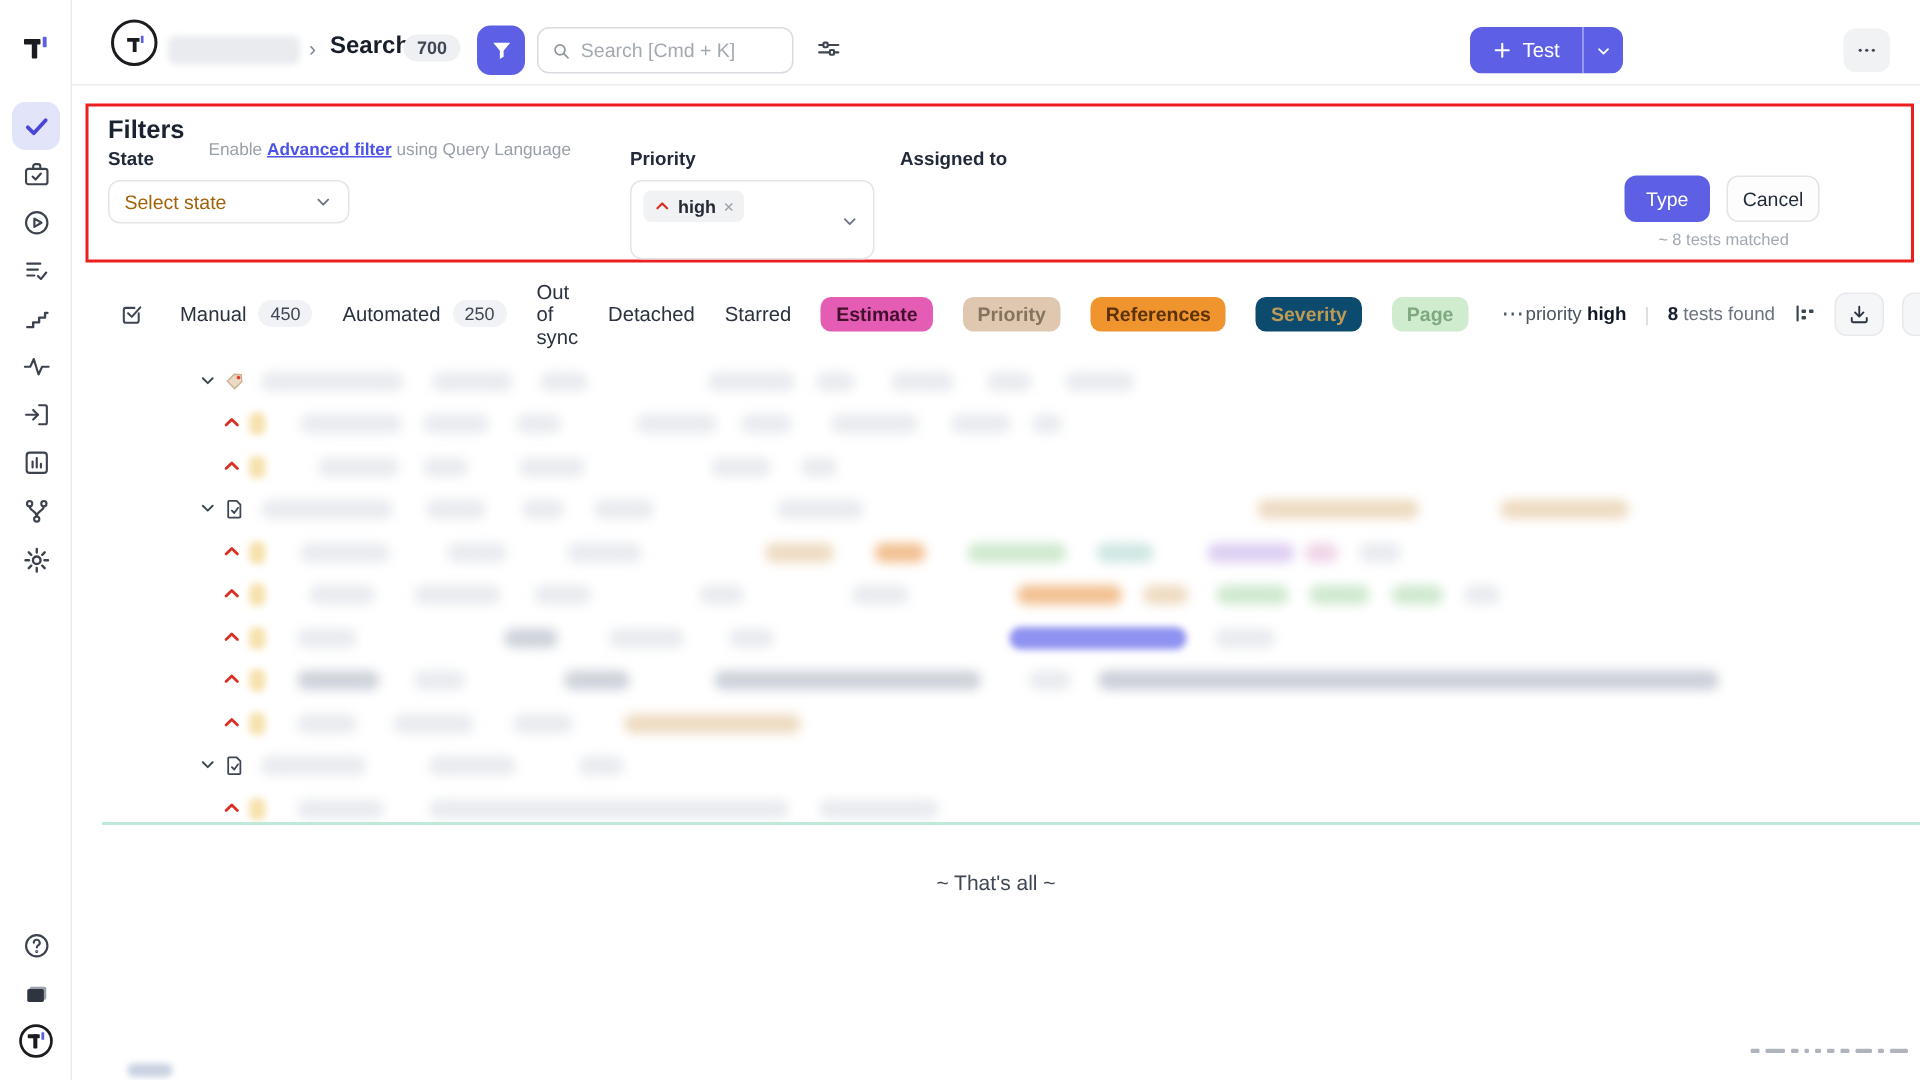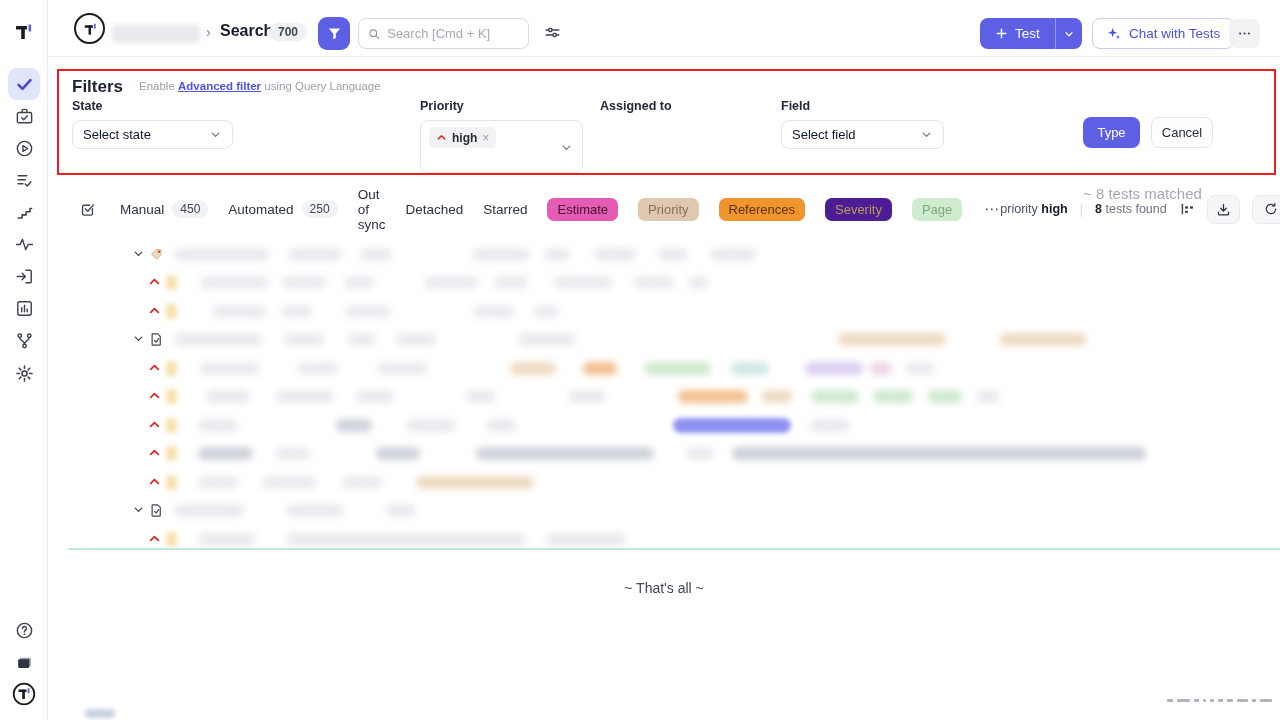--- a/index.html
+++ b/index.html
@@ -27,42 +27,42 @@
   .sliders-btn { position:absolute; left:496px; top:25px; cursor:pointer; }
   .test-btn { position:absolute; left:932px; top:18px; height:31px; display:flex; border-radius:8px; overflow:hidden; cursor:pointer; }
   .test-btn .main { background:var(--accent,#5d60e4); color:#fff; font-size:13.5px; font-weight:500; display:flex; align-items:center; gap:7px; padding:0 15px; }
   .test-btn .drop { background:var(--accent,#5d60e4); border-left:1px solid rgba(255,255,255,.35); width:27px; display:flex; align-items:center; justify-content:center; }
   .chat-btn { position:absolute; left:1044px; top:18px; height:31px; background:#fff; border:1px solid #c9cbf2; border-radius:8px; color:#4c50d8; font-size:13.5px; font-weight:500; display:flex; align-items:center; gap:7px; padding:0 13px; cursor:pointer; }
   .more-btn { position:absolute; left:1181px; top:19px; width:31px; height:29px; background:#f1f2f4; border-radius:8px; display:flex; align-items:center; justify-content:center; cursor:pointer; }
 
   
   .filters { position:absolute; left:57px; top:69px; width:1219px; height:106px; background:#fff; border:2.5px solid var(--hl,#ec1e1e); }
   .filters-title { position:absolute; left:13px; top:6px; font-size:17px; font-weight:700; color:#1b2230; }
-  .filters-hint { position:absolute; left:80px; top:9px; font-size:11.5px; color:#9aa0aa; }
+  .filters-hint { position:absolute; left:80px; top:23px; font-size:11.5px; color:#9aa0aa; }
   .filters-hint .lnk { color:#4d53e8; font-weight:700; text-decoration:underline; cursor:pointer; }
   .ffield { position:absolute; top:28px; }
   .ffield .flabel { font-size:12.5px; font-weight:700; color:#222938; margin-bottom:7px; }
   .fselect { height:29px; border:1px solid #e3e5e9; border-radius:8px; background:#fff; display:flex; align-items:center; justify-content:space-between; padding:0 10px; cursor:pointer; }
-  .fselect .ph { font-size:13px; color:#0f172a; }
+  .fselect .ph { font-size:13px; color:#a16207; }
   .fmulti { height:53px; border:1px solid #e3e5e9; border-radius:8px; background:#fff; position:relative; cursor:pointer; }
   .chip { position:absolute; left:8px; top:6px; background:#f1f2f4; border-radius:5px; height:21px; display:flex; align-items:center; gap:5px; padding:0 7px; }
   .chip .clabel { font-size:12px; font-weight:700; color:#252b36; }
   .chip .x { color:#9aa1ab; font-size:12px; cursor:pointer; }
   .fmulti .chev { position:absolute; right:9px; top:20px; }
   .apply-btn { position:absolute; left:1024px; top:46px; width:57px; height:31px; background:var(--accent,#5d60e4); border:none; border-radius:8px; color:#fff; font-size:13px; font-weight:500; cursor:pointer; }
   .cancel-btn { position:absolute; left:1092px; top:46px; width:62px; height:31px; background:#fdfdfd; border:1px solid #e2e4e8; border-radius:8px; color:#1f2937; font-size:13px; cursor:pointer; }
-  .matched { position:absolute; left:1024px; top:83px; width:132px; text-align:left; font-size:15px; color:#a3a9b3;margin-top:31px; }
+  .matched { position:absolute; left:1024px; top:83px; width:132px; text-align:center; font-size:11px; color:#a3a9b3; }
 
   
   .toolbar { position:absolute; left:48px; top:194px; width:1232px; height:30px; display:flex; align-items:center; padding:0 27px 0 31px; }
   .tleft { display:flex; align-items:center; gap:20px; }
   .sel-all { margin-right:4px; display:flex; cursor:pointer; }
   .ttab { display:flex; align-items:center; gap:8px; font-size:13.5px; font-weight:500; color:#2a3240; cursor:pointer; }
   .tcount { background:#f1f2f5; border-radius:9px; font-size:12px; font-weight:500; color:#3f4754; padding:2px 8px; }
-  .cbadge { font-size:13px; font-weight:400; border-radius:7px; padding:4px 10px; cursor:pointer; }
+  .cbadge { font-size:13px; font-weight:700; border-radius:7px; padding:4px 10px; cursor:pointer; }
   .tdots { color:#4b5563; font-size:15px; letter-spacing:1px; cursor:pointer; margin-left:2px; }
   .tright { margin-left:auto; display:flex; align-items:center; gap:12px; }
   .fsummary { font-size:12.5px; color:#4b5563; white-space:nowrap; }
   .fsummary b { color:#111827; }
   .vdiv { color:#d4d8dd; font-size:13px; }
   .found { font-size:12.5px; color:#6b7280; white-space:nowrap; }
   .found b { color:#1a2130; font-weight:700; }
   .icon-btn { height:29px; background:#f5f6f7; border:1px solid #e7e9ec; border-radius:8px; display:flex; align-items:center; justify-content:center; gap:6px; cursor:pointer; }
   .dl-btn { width:33px; }
   .reset-btn { padding:0 11px; font-size:13px; font-weight:500; color:#2a3240; }
@@ -229,27 +229,20 @@
             <line x1="4" y1="12" x2="20" y2="12"></line>
           </svg>
         <span>Test</span>
       </span>
       <span class="drop">
         <svg width="12" height="12" viewBox="0 0 24 24" fill="none" stroke="#fff" stroke-width="2.4" stroke-linecap="round" stroke-linejoin="round">
             <polyline points="6 9.5 12 15.5 18 9.5"></polyline>
           </svg>
       </span>
     </div>
-    <div class="chat-btn">
-      <svg width="16" height="16" viewBox="0 0 24 24" fill="#4c50d8">
-          <path d="M10 3l1.7 5.3L17 10l-5.3 1.7L10 17l-1.7-5.3L3 10l5.3-1.7z"></path>
-          <path d="M18 13l.9 2.6 2.6.9-2.6.9L18 20l-.9-2.6-2.6-.9 2.6-.9z"></path>
-        </svg>
-      <span>Chat with Tests</span>
-    </div>
     <span class="more-btn">
       <svg width="15" height="15" viewBox="0 0 24 24" fill="#3f4650">
           <circle cx="5" cy="12" r="1.7"></circle>
           <circle cx="12" cy="12" r="1.7"></circle>
           <circle cx="19" cy="12" r="1.7"></circle>
         </svg>
     </span>
   </div>
 
   <div class="filters">
@@ -284,29 +277,20 @@
         <svg class="chev" width="13" height="13" viewBox="0 0 24 24" fill="none" stroke="#6b7280" stroke-width="2.2" stroke-linecap="round" stroke-linejoin="round">
             <polyline points="6 9.5 12 15.5 18 9.5"></polyline>
           </svg>
       </div>
     </div>
 
     <div class="ffield" style="left:541px;width:163px">
       <div class="flabel">Assigned to</div>
     </div>
 
-    <div class="ffield" style="left:722px;width:163px">
-      <div class="flabel">Field</div>
-      <div class="fselect">
-        <span class="ph">Select field</span>
-        <svg width="13" height="13" viewBox="0 0 24 24" fill="none" stroke="#6b7280" stroke-width="2.2" stroke-linecap="round" stroke-linejoin="round">
-            <polyline points="6 9.5 12 15.5 18 9.5"></polyline>
-          </svg>
-      </div>
-    </div>
 
     <button class="apply-btn">Type</button>
     <button class="cancel-btn">Cancel</button>
     <div class="matched">~ 8 tests matched</div>
   </div>
 
   <div class="toolbar">
     <div class="tleft">
       <span class="sel-all">
         <svg width="17" height="17" viewBox="0 0 24 24" fill="none" stroke="#3c4654" stroke-width="1.9" stroke-linecap="round" stroke-linejoin="round">
@@ -327,21 +311,21 @@
         </span>
       <span class="ttab">
           <span>Detached</span>
         </span>
       <span class="ttab">
           <span>Starred</span>
         </span>
       <span class="cbadge" style="background: rgb(228, 92, 179); color: rgb(67, 17, 45);">Estimate</span>
       <span class="cbadge" style="background: rgb(223, 199, 176); color: rgb(133, 115, 95);">Priority</span>
       <span class="cbadge" style="background: rgb(240, 148, 46); color: rgb(92, 50, 8);">References</span>
-      <span class="cbadge" style="background: #4c1d95; color: rgb(189, 154, 85); text-align: right;">Severity</span>
+      <span class="cbadge" style="background: #0c4a6e; color: rgb(189, 154, 85); text-align: right;">Severity</span>
       <span class="cbadge" style="background: rgb(207, 236, 207); color: rgb(127, 168, 127);">Page</span>
       <span class="tdots">⋯</span>
     </div>
     <div class="tright">
       <span class="fsummary"><span>priority</span> <b>high</b></span>
       <span class="vdiv">|</span>
       <span class="found"><b>8</b> <span>tests found</span></span>
       <span class="tree-toggle">
         <svg width="16" height="16" viewBox="0 0 24 24" fill="#3c4654">
             <rect x="4" y="4" width="2.2" height="16" rx="1"></rect>

